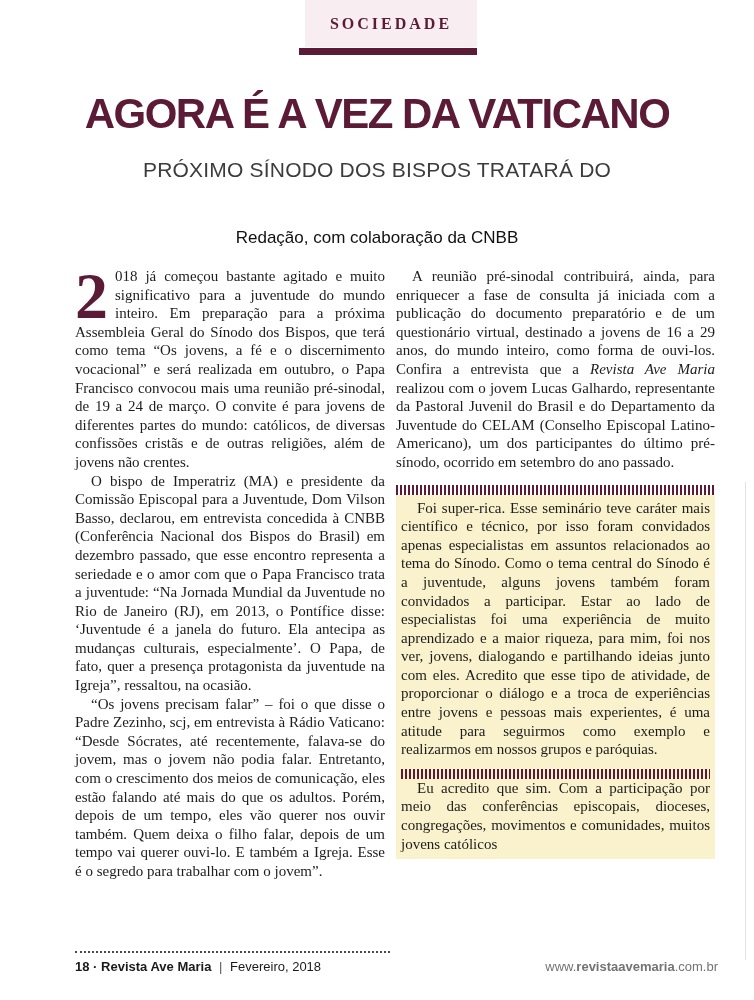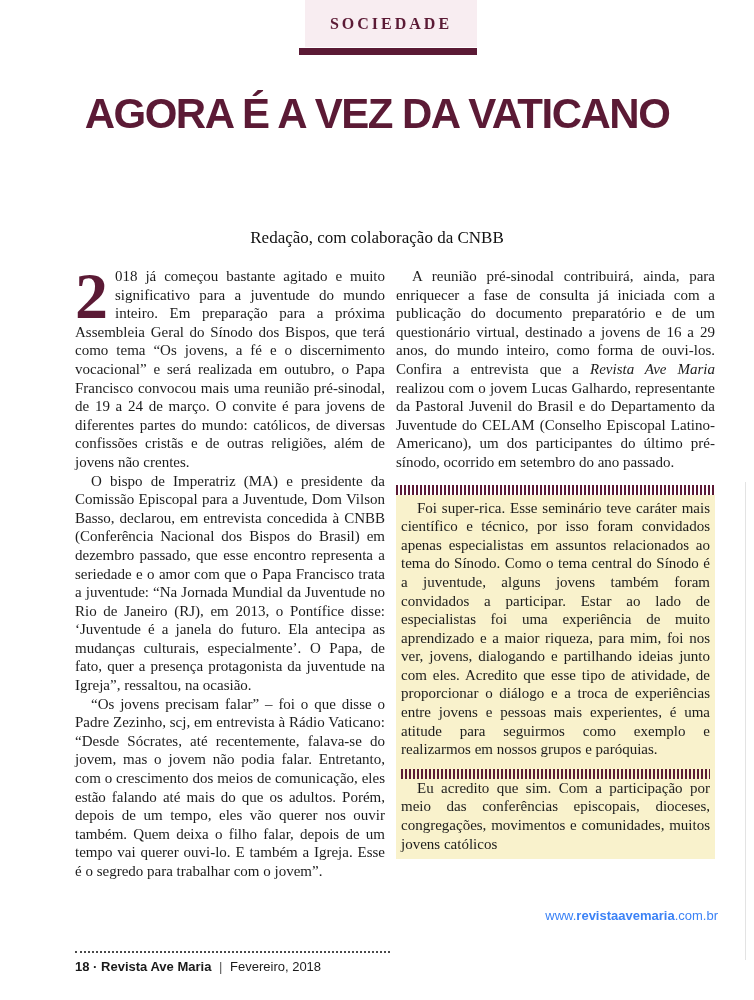--- a/index.html
+++ b/index.html
@@ -22,21 +22,21 @@
     font-family:"Liberation Sans", sans-serif;font-weight:bold;font-size:42px;
     letter-spacing:-1.5px;color:#5b1a35;white-space:nowrap;
   }
   .article-subtitle{
     position:absolute;top:156px;left:0;width:754px;text-align:center;
     font-family:"Liberation Sans", sans-serif;font-size:21px;line-height:27px;
     color:#3c3c3c;letter-spacing:0.2px;
   }
   .byline{
     position:absolute;top:228px;left:0;width:754px;text-align:center;
-    font-family:Liberation Serif, serif;font-size:17px;color:#101010;
+    font-family:Liberation Sans, sans-serif;font-size:17px;color:#101010;
   }
   
   .columns{position:absolute;left:75px;top:267px;width:640px;display:flex;gap:11px;}
   .col-left{width:310px;}
   .col-right{width:319px;}
   p.body{
     margin:0;font-size:15px;line-height:18.6px;text-align:justify;
     text-indent:16px;color:#1c1c1c;
   }
   p.body.no-indent{text-indent:0;}
@@ -61,37 +61,38 @@
     position:absolute;left:75px;top:951px;width:315px;height:0;
     border-top:2px dotted #4a4a4a;
   }
   .footer-left{
     position:absolute;left:75px;top:959px;
     font-family:"Liberation Sans", sans-serif;font-size:13px;color:#1a1a1a;
   }
   .footer-left .b{font-weight:bold;}
   .footer-left .pipe{color:#555;margin:0 4px;font-weight:normal;}
   .footer-right{
-    position:absolute;right:36px;top:908px;
-    font-family:"Liberation Sans", sans-serif;font-size:13px;color:#3b82f6;
+    position:absolute;right:36px;top:959px;
+    font-family:"Liberation Sans", sans-serif;font-size:13px;color:#737373;
   }
   .footer-right .b{font-weight:bold;}
   .page-edge-line{position:absolute;left:745px;top:482px;width:1px;height:478px;background:#e3e3e3;}
 </style>
 </head>
 <body>
 
 <div class="kicker-box">
   <span class="kicker-label">SOCIEDADE</span>
 </div>
 <div class="kicker-bar"></div>
 
 <div class="article-title">AGORA É A VEZ DA VATICANO</div>
 
 <div class="article-subtitle">
+  <div>PRÓXIMO SÍNODO DOS BISPOS TRATARÁ DO</div>
 </div>
 
 <div class="byline">Redação, com colaboração da CNBB</div>
 
 <div class="columns">
 
   <div class="col-left">
     <p class="body no-indent"><span class="drop-cap">2</span><span>018 já começou bastante agitado e muito significativo para a juventude do mundo inteiro. Em preparação para a próxima Assembleia Geral do Sínodo dos Bispos, que terá como tema “Os jovens, a fé e o discernimento vocacional” e será realizada em outubro, o Papa Francisco convocou mais uma reunião pré-sinodal, de 19 a 24 de março. O convite é para jovens de diferentes partes do mundo: católicos, de diversas confissões cristãs e de outras religiões, além de jovens não crentes.</span></p>
     <p class="body">O bispo de Imperatriz (MA) e presidente da Comissão Episcopal para a Juventude, Dom Vilson Basso, declarou, em entrevista concedida à CNBB (Conferência Nacional dos Bispos do Brasil) em dezembro passado, que esse encontro representa a seriedade e o amor com que o Papa Francisco trata a juventude: “Na Jornada Mundial da Juventude no Rio de Janeiro (RJ), em 2013, o Pontífice disse: ‘Juventude é a janela do futuro. Ela antecipa as mudanças culturais, especialmente’. O Papa, de fato, quer a presença protagonista da juventude na Igreja”, ressaltou, na ocasião.</p>
     <p class="body">“Os jovens precisam falar” – foi o que disse o Padre Zezinho, scj, em entrevista à Rádio Vaticano: “Desde Sócrates, até recentemente, falava-se do jovem, mas o jovem não podia falar. Entretanto, com o crescimento dos meios de comunicação, eles estão falando até mais do que os adultos. Porém, depois de um tempo, eles vão querer nos ouvir também. Quem deixa o filho falar, depois de um tempo vai querer ouvi-lo. E também a Igreja. Esse é o segredo para trabalhar com o jovem”.</p>

